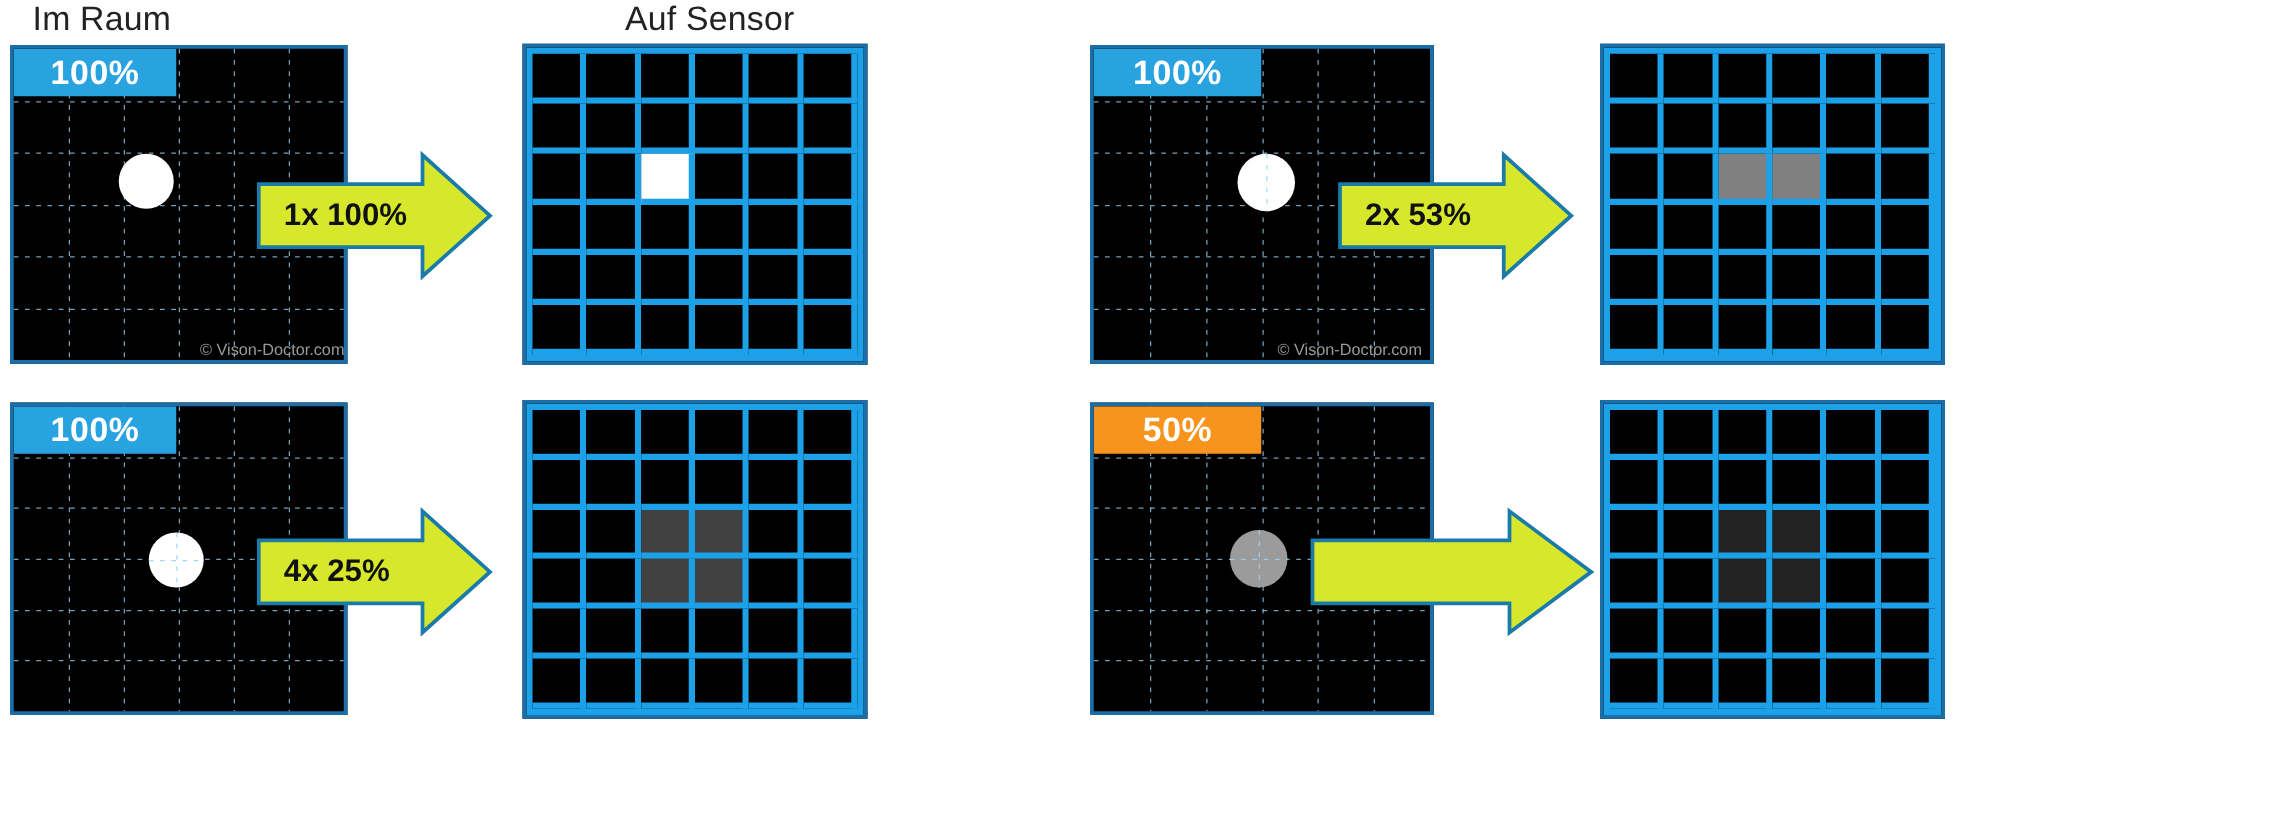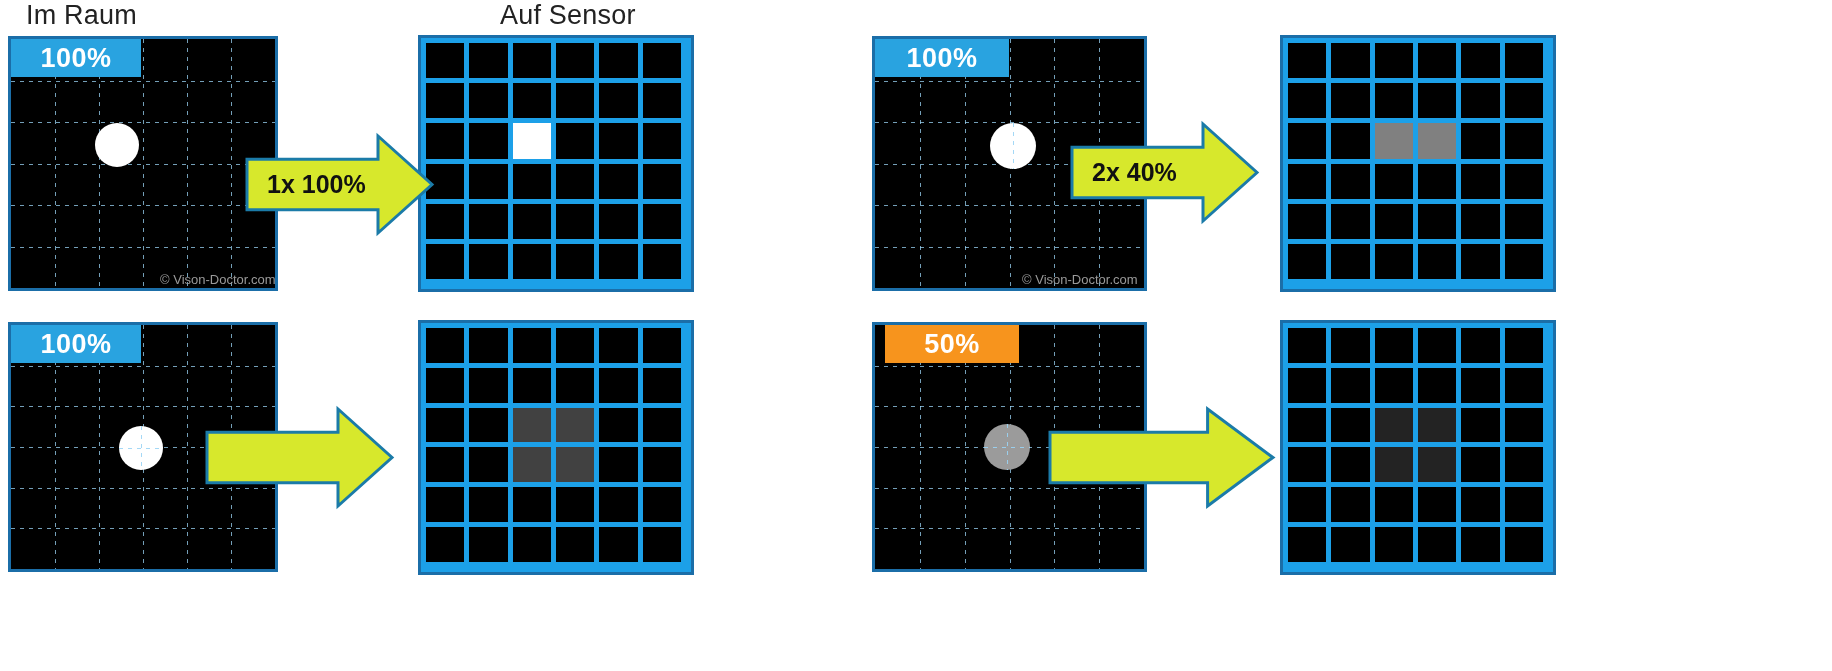--- a/index.html
+++ b/index.html
@@ -175,21 +175,21 @@
           <div class="sensor-cell" style="background: rgb(0, 0, 0); border-right: 5px solid rgb(28, 160, 232); border-bottom: 5px solid rgb(28, 160, 232);"></div>
           <div class="sensor-cell" style="background: rgb(0, 0, 0); border-right: 5px solid rgb(28, 160, 232); border-bottom: 5px solid rgb(28, 160, 232);"></div>
           <div class="sensor-cell" style="background: rgb(0, 0, 0); border-right: 5px solid rgb(28, 160, 232); border-bottom: 5px solid rgb(28, 160, 232);"></div>
           <div class="sensor-cell" style="background: rgb(0, 0, 0); border-right: 5px solid rgb(28, 160, 232); border-bottom: 5px solid rgb(28, 160, 232);"></div>
           <div class="sensor-cell" style="background: rgb(0, 0, 0); border-right: 5px solid rgb(28, 160, 232); border-bottom: 5px solid rgb(28, 160, 232);"></div>
           <div class="sensor-cell" style="background: rgb(0, 0, 0); border-right: 5px solid rgb(28, 160, 232); border-bottom: 5px solid rgb(28, 160, 232);"></div>
           <div class="sensor-cell" style="background: rgb(0, 0, 0); border-right: 5px solid rgb(28, 160, 232); border-bottom: 5px solid rgb(28, 160, 232);"></div>
         </div>
         <div class="sensor-inner-border" style="left: 0px; top: 0px; width: 270px; height: 251px; border-color: rgb(28, 160, 232); border-width: 5px;"></div>
       </div>
-      <div class="arrow-wrap" style="left: 205px; top: 132px; width: 190px; height: 105px; margin-left: 40px;">
+      <div class="arrow-wrap" style="left: 205px; top: 120px; width: 190px; height: 105px;">
         <svg class="arrow-svg" viewBox="0 0 190 105" preserveAspectRatio="none">
           <polygon points="2,27.3 133,27.3 133,4 187,52.5 133,101 133,77.7 2,77.7" fill="#d7e82c" stroke="#1b7ba8" stroke-width="3" stroke-linejoin="miter"></polygon>
         </svg>
         <div class="arrow-label" style="width: 133px; height: 105px; padding-left: 22px; color: rgb(17, 17, 17);">1x 100%</div>
       </div>
       <div class="space-panel" style="left: 872px; top: 36px; width: 275px; height: 255px; border-color: rgb(27, 110, 168); background: rgb(0, 0, 0);">
         <div class="vline" style="left: 45px;"></div>
         <div class="vline" style="left: 90px;"></div>
         <div class="vline" style="left: 135px;"></div>
         <div class="vline" style="left: 179px;"></div>
@@ -242,21 +242,21 @@
           <div class="sensor-cell" style="background: rgb(0, 0, 0); border-right: 5px solid rgb(28, 160, 232); border-bottom: 5px solid rgb(28, 160, 232);"></div>
           <div class="sensor-cell" style="background: rgb(0, 0, 0); border-right: 5px solid rgb(28, 160, 232); border-bottom: 5px solid rgb(28, 160, 232);"></div>
           <div class="sensor-cell" style="background: rgb(0, 0, 0); border-right: 5px solid rgb(28, 160, 232); border-bottom: 5px solid rgb(28, 160, 232);"></div>
         </div>
         <div class="sensor-inner-border" style="left: 0px; top: 0px; width: 270px; height: 251px; border-color: rgb(28, 160, 232); border-width: 5px;"></div>
       </div>
       <div class="arrow-wrap" style="left: 1070px; top: 120px; width: 190px; height: 105px;">
         <svg class="arrow-svg" viewBox="0 0 190 105" preserveAspectRatio="none">
           <polygon points="2,27.3 133,27.3 133,4 187,52.5 133,101 133,77.7 2,77.7" fill="#d7e82c" stroke="#1b7ba8" stroke-width="3" stroke-linejoin="miter"></polygon>
         </svg>
-        <div class="arrow-label" style="width: 133px; height: 105px; padding-left: 22px; color: rgb(17, 17, 17);">2x 40%</div>
+        <div class="arrow-label" style="width: 133px; height: 105px; padding-left: 22px; color: rgb(17, 17, 17);">2x 53%</div>
       </div>
       <div class="space-panel" style="left: 8px; top: 322px; width: 270px; height: 250px; border-color: rgb(27, 110, 168); background: rgb(0, 0, 0);">
         <div class="vline" style="left: 44px;"></div>
         <div class="vline" style="left: 88px;"></div>
         <div class="vline" style="left: 132px;"></div>
         <div class="vline" style="left: 176px;"></div>
         <div class="vline" style="left: 220px;"></div>
         <div class="hline" style="top: 41px;"></div>
         <div class="hline" style="top: 81px;"></div>
         <div class="hline" style="top: 122px;"></div>
@@ -305,33 +305,34 @@
           <div class="sensor-cell" style="background: rgb(0, 0, 0); border-right: 5px solid rgb(28, 160, 232); border-bottom: 5px solid rgb(28, 160, 232);"></div>
           <div class="sensor-cell" style="background: rgb(0, 0, 0); border-right: 5px solid rgb(28, 160, 232); border-bottom: 5px solid rgb(28, 160, 232);"></div>
           <div class="sensor-cell" style="background: rgb(0, 0, 0); border-right: 5px solid rgb(28, 160, 232); border-bottom: 5px solid rgb(28, 160, 232);"></div>
         </div>
         <div class="sensor-inner-border" style="left: 0px; top: 0px; width: 270px; height: 249px; border-color: rgb(28, 160, 232); border-width: 5px;"></div>
       </div>
       <div class="arrow-wrap" style="left: 205px; top: 405px; width: 190px; height: 105px;">
         <svg class="arrow-svg" viewBox="0 0 190 105" preserveAspectRatio="none">
           <polygon points="2,27.3 133,27.3 133,4 187,52.5 133,101 133,77.7 2,77.7" fill="#d7e82c" stroke="#1b7ba8" stroke-width="3" stroke-linejoin="miter"></polygon>
         </svg>
+        <div class="arrow-label" style="width: 133px; height: 105px; padding-left: 22px; color: rgb(17, 17, 17);">4x 25%</div>
       </div>
       <div class="space-panel" style="left: 872px; top: 322px; width: 275px; height: 250px; border-color: rgb(27, 110, 168); background: rgb(0, 0, 0);">
         <div class="vline" style="left: 45px;"></div>
         <div class="vline" style="left: 90px;"></div>
         <div class="vline" style="left: 135px;"></div>
         <div class="vline" style="left: 179px;"></div>
         <div class="vline" style="left: 224px;"></div>
         <div class="hline" style="top: 41px;"></div>
         <div class="hline" style="top: 81px;"></div>
         <div class="hline" style="top: 122px;"></div>
         <div class="hline" style="top: 163px;"></div>
         <div class="hline" style="top: 203px;"></div>
-        <div class="pct-badge" style="width: 134px; height: 38px; background: rgb(247, 148, 29); color: rgb(255, 255, 255); margin-left: 10px;">50%</div>
+        <div class="pct-badge" style="width: 134px; height: 38px; background: rgb(247, 148, 29); color: rgb(255, 255, 255);">50%</div>
         <div class="blob" style="left: 109px; top: 99px; width: 46px; height: 46px; background: rgb(155, 155, 155);"></div>
         <div style="position: absolute; width: 1px; left: 132px; top: 99px; height: 46px; background-image: linear-gradient(rgb(154, 212, 245) 0px, rgb(154, 212, 245) 4px, transparent 4px, transparent 9px); background-size: 1px 9px; opacity: 0.9;"></div>
         <div style="position: absolute; height: 1px; top: 122px; left: 109px; width: 46px; background-image: linear-gradient(to right, rgb(154, 212, 245) 0px, rgb(154, 212, 245) 4px, transparent 4px, transparent 9px); background-size: 9px 1px; opacity: 0.9;"></div>
       </div>
       <div class="sensor-panel" style="left: 1280px; top: 320px; width: 276px; height: 255px; border-color: rgb(27, 110, 168);">
         <div class="sensor-grid" style="left: 0px; top: 0px; width: 270px; height: 249px; grid-template-columns: repeat(6, 1fr); grid-template-rows: repeat(6, 1fr); padding: 5px;">
           <div class="sensor-cell" style="background: rgb(0, 0, 0); border-right: 5px solid rgb(28, 160, 232); border-bottom: 5px solid rgb(28, 160, 232);"></div>
           <div class="sensor-cell" style="background: rgb(0, 0, 0); border-right: 5px solid rgb(28, 160, 232); border-bottom: 5px solid rgb(28, 160, 232);"></div>
           <div class="sensor-cell" style="background: rgb(0, 0, 0); border-right: 5px solid rgb(28, 160, 232); border-bottom: 5px solid rgb(28, 160, 232);"></div>
           <div class="sensor-cell" style="background: rgb(0, 0, 0); border-right: 5px solid rgb(28, 160, 232); border-bottom: 5px solid rgb(28, 160, 232);"></div>

